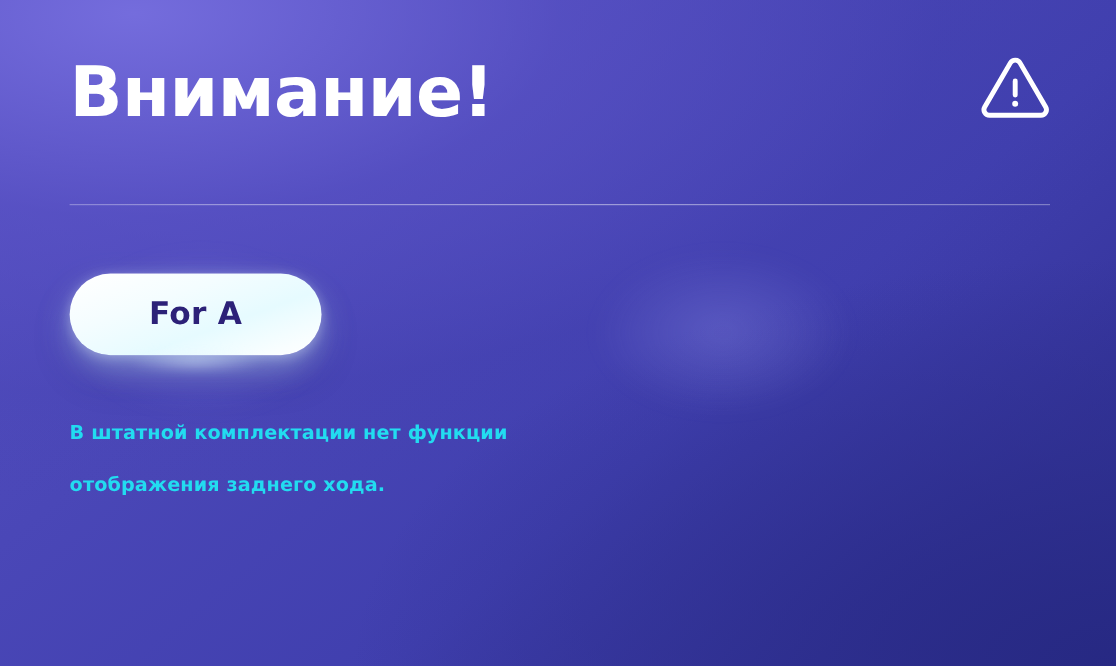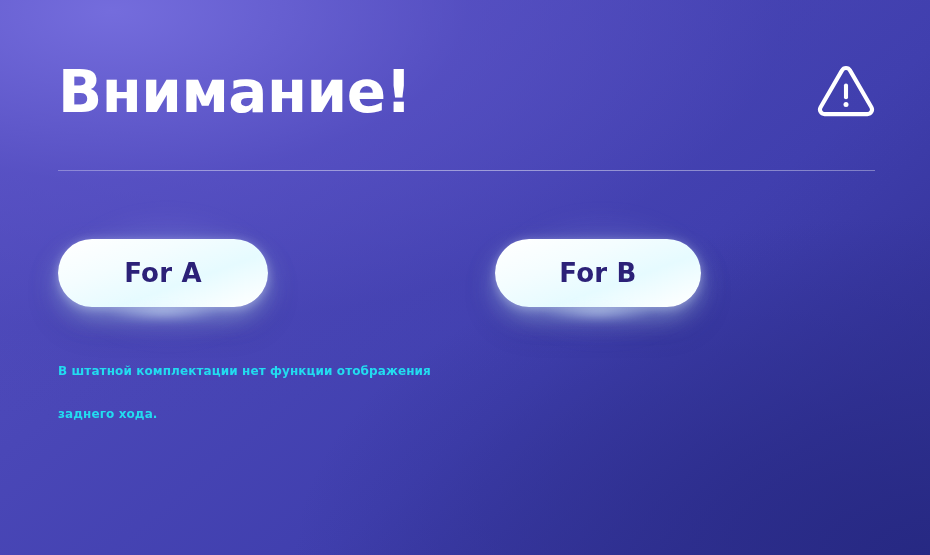--- a/index.html
+++ b/index.html
@@ -41,21 +41,20 @@
   }
 
   
   .header {
     position: absolute;
     left: 58px;
     right: 52px;
     top: 46px;
     height: 92px;
     display: flex;
-    align-items: center;
     justify-content: space-between;
   }
 
   .page-title {
     margin: 0;
     color: #ffffff;
     font-size: 58px;
     line-height: 62px;
     font-weight: 700;
     letter-spacing: -0.5px;
@@ -80,24 +79,24 @@
         rgba(255,255,255,0.30) 0%,
         rgba(255,255,255,0.42) 18%,
         rgba(255,255,255,0.46) 55%,
         rgba(255,255,255,0.34) 100%);
   }
 
   
   .columns {
     position: absolute;
     left: 58px;
-    top: 239px;
+    top: 228px;
     right: 40px;
     display: flex;
-    gap: 0;
+    gap: 16px;
   }
   .column {
     width: 437px;
     flex: none;
   }
 
   .pill {
     position: relative;
     display: flex;
     align-items: center;
@@ -131,21 +130,21 @@
     border-radius: 50%;
     background: radial-gradient(closest-side, rgba(224,246,255,0.55), rgba(224,246,255,0) 75%);
     filter: blur(5px);
     pointer-events: none;
   }
 
   .desc {
     margin: 0;
     padding-top: 43px;
     color: #22dcf0;
-    font-size: 12px;
+    font-size: 16px;
     line-height: 43px;
     font-weight: 700;
     max-width: 390px;
     letter-spacing: 0.1px;
   }
   .col-b .desc { max-width: 395px; }
 </style>
 </head>
 <body>
 
@@ -169,17 +168,16 @@
   <div class="divider"></div>
 
   <div class="columns">
 
     <div class="column col-a">
       <button class="pill pill-a">For A</button>
       <p class="desc">В штатной комплектации нет функции отображения заднего хода.</p>
     </div>
 
     <div class="column col-b">
-      <button class="pill pill-b">For B</button>
     </div>
 
   </div>
 </div>
 
 </body></html>

